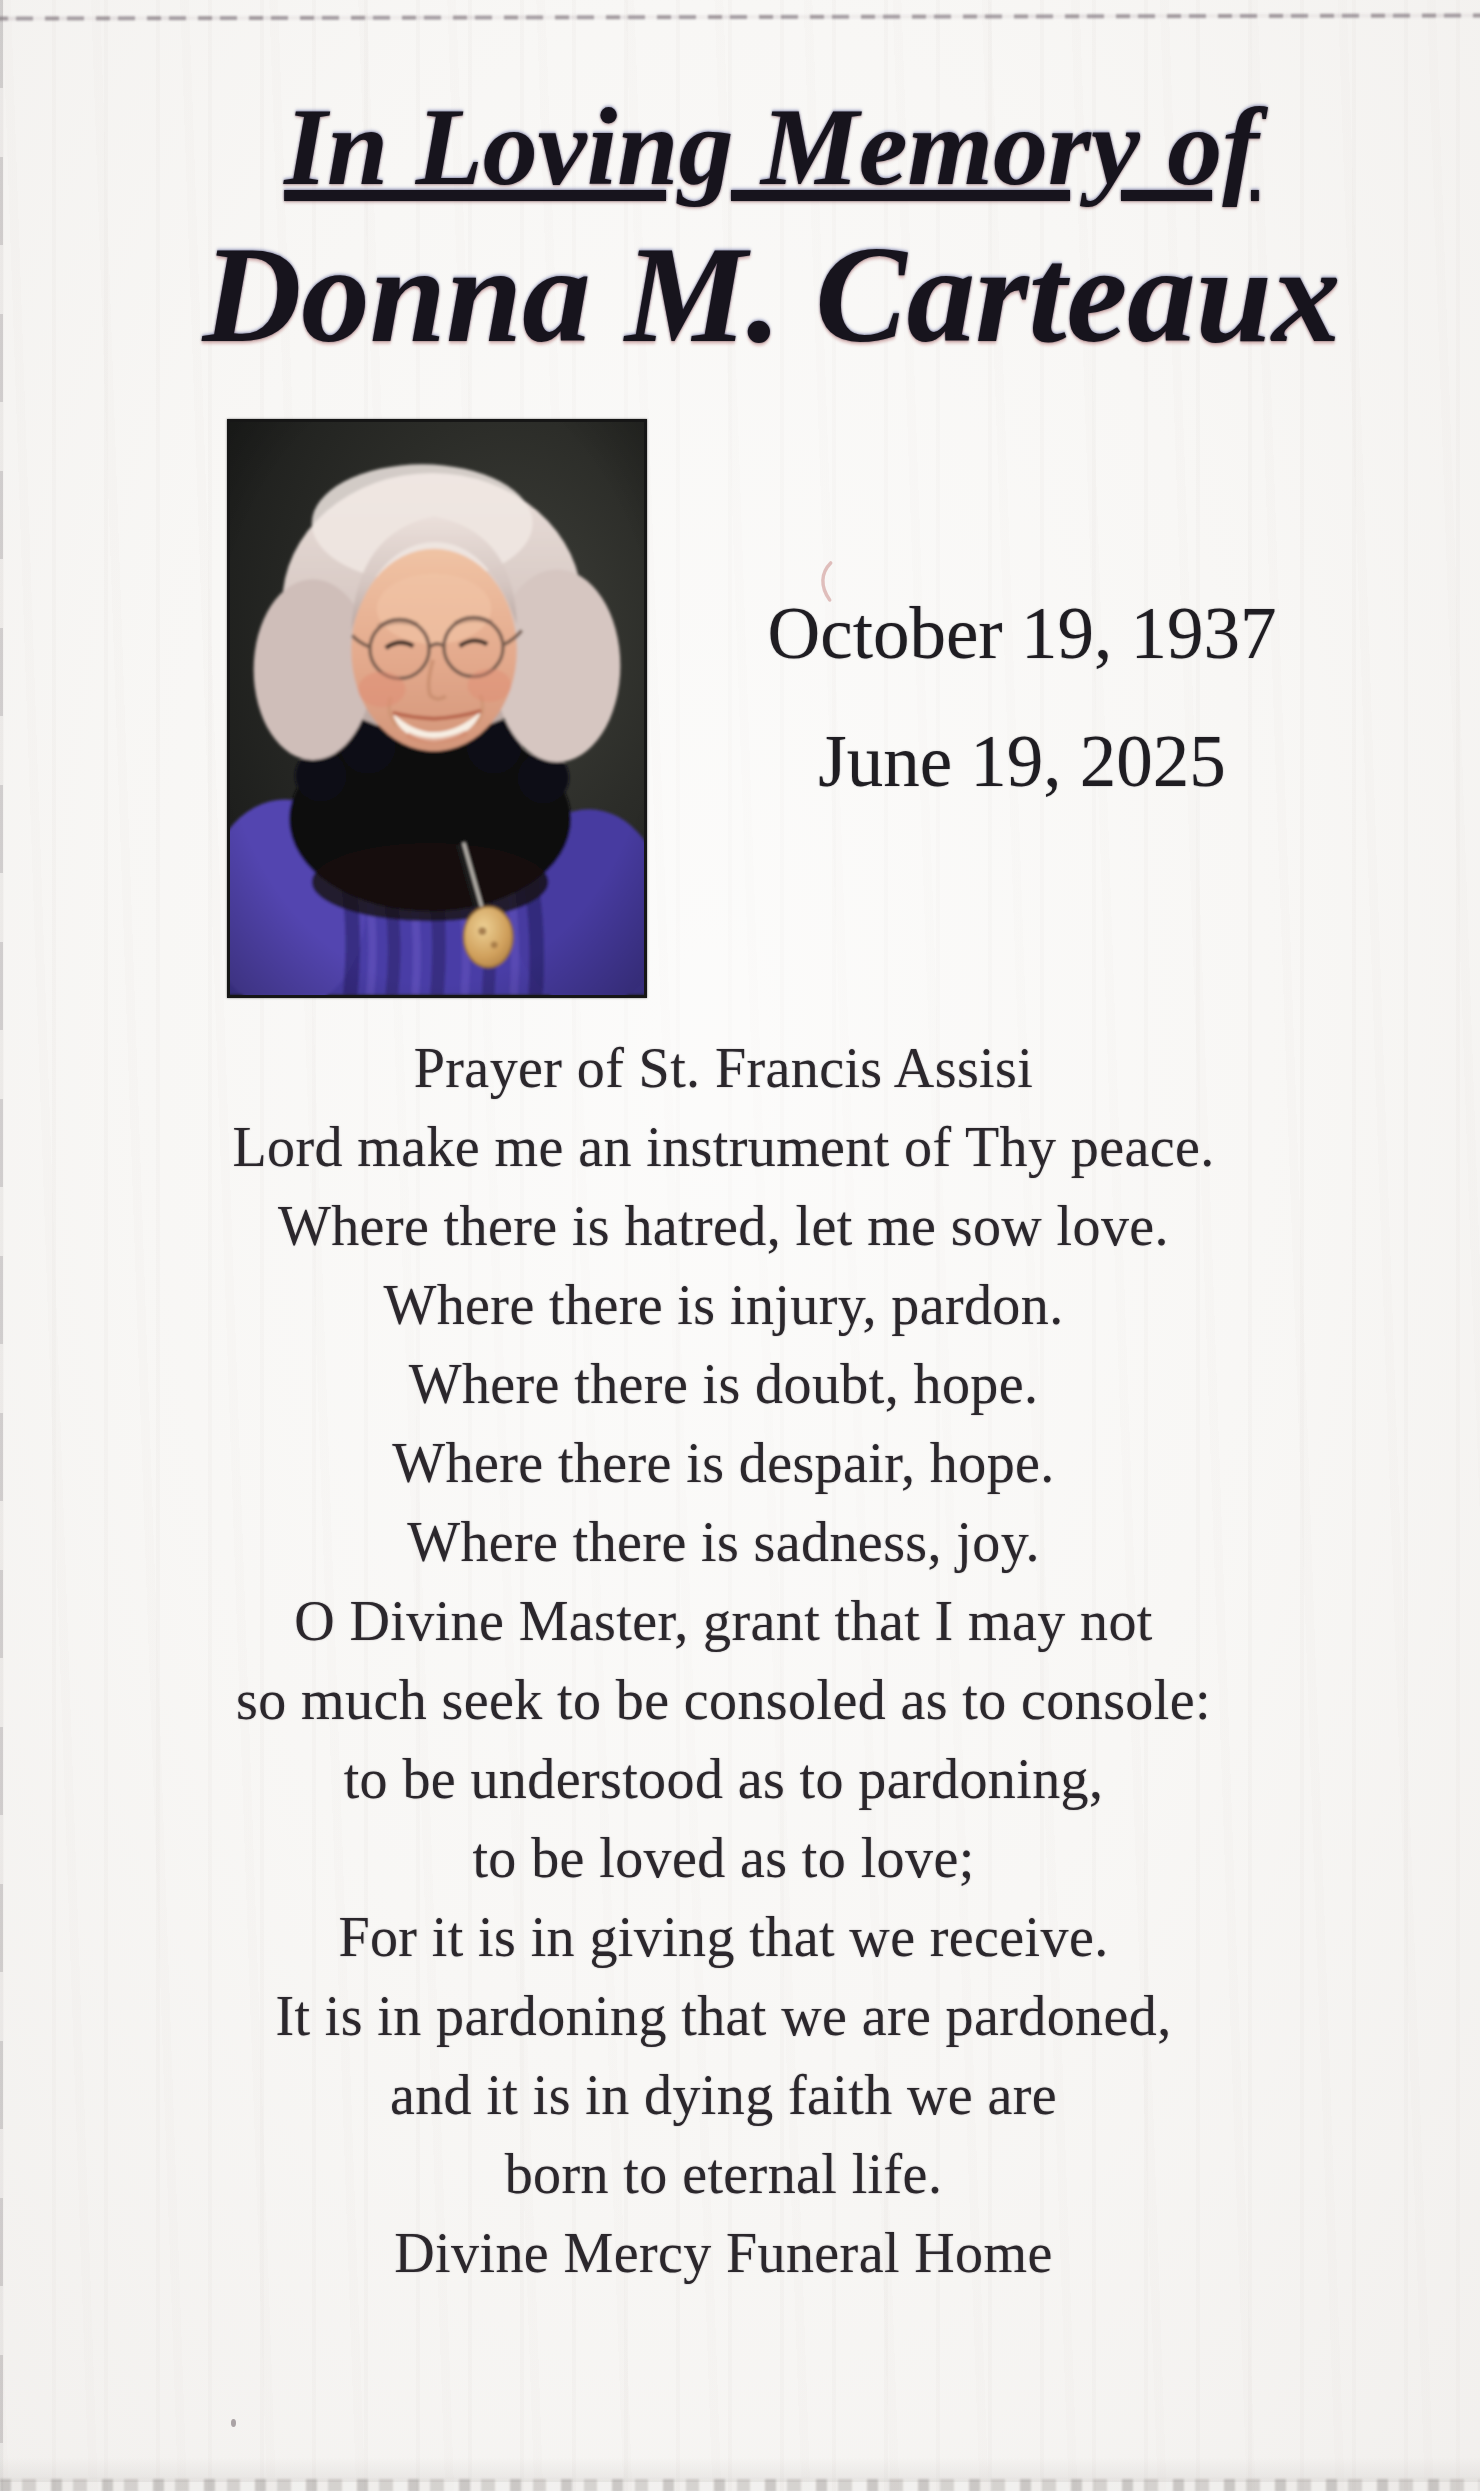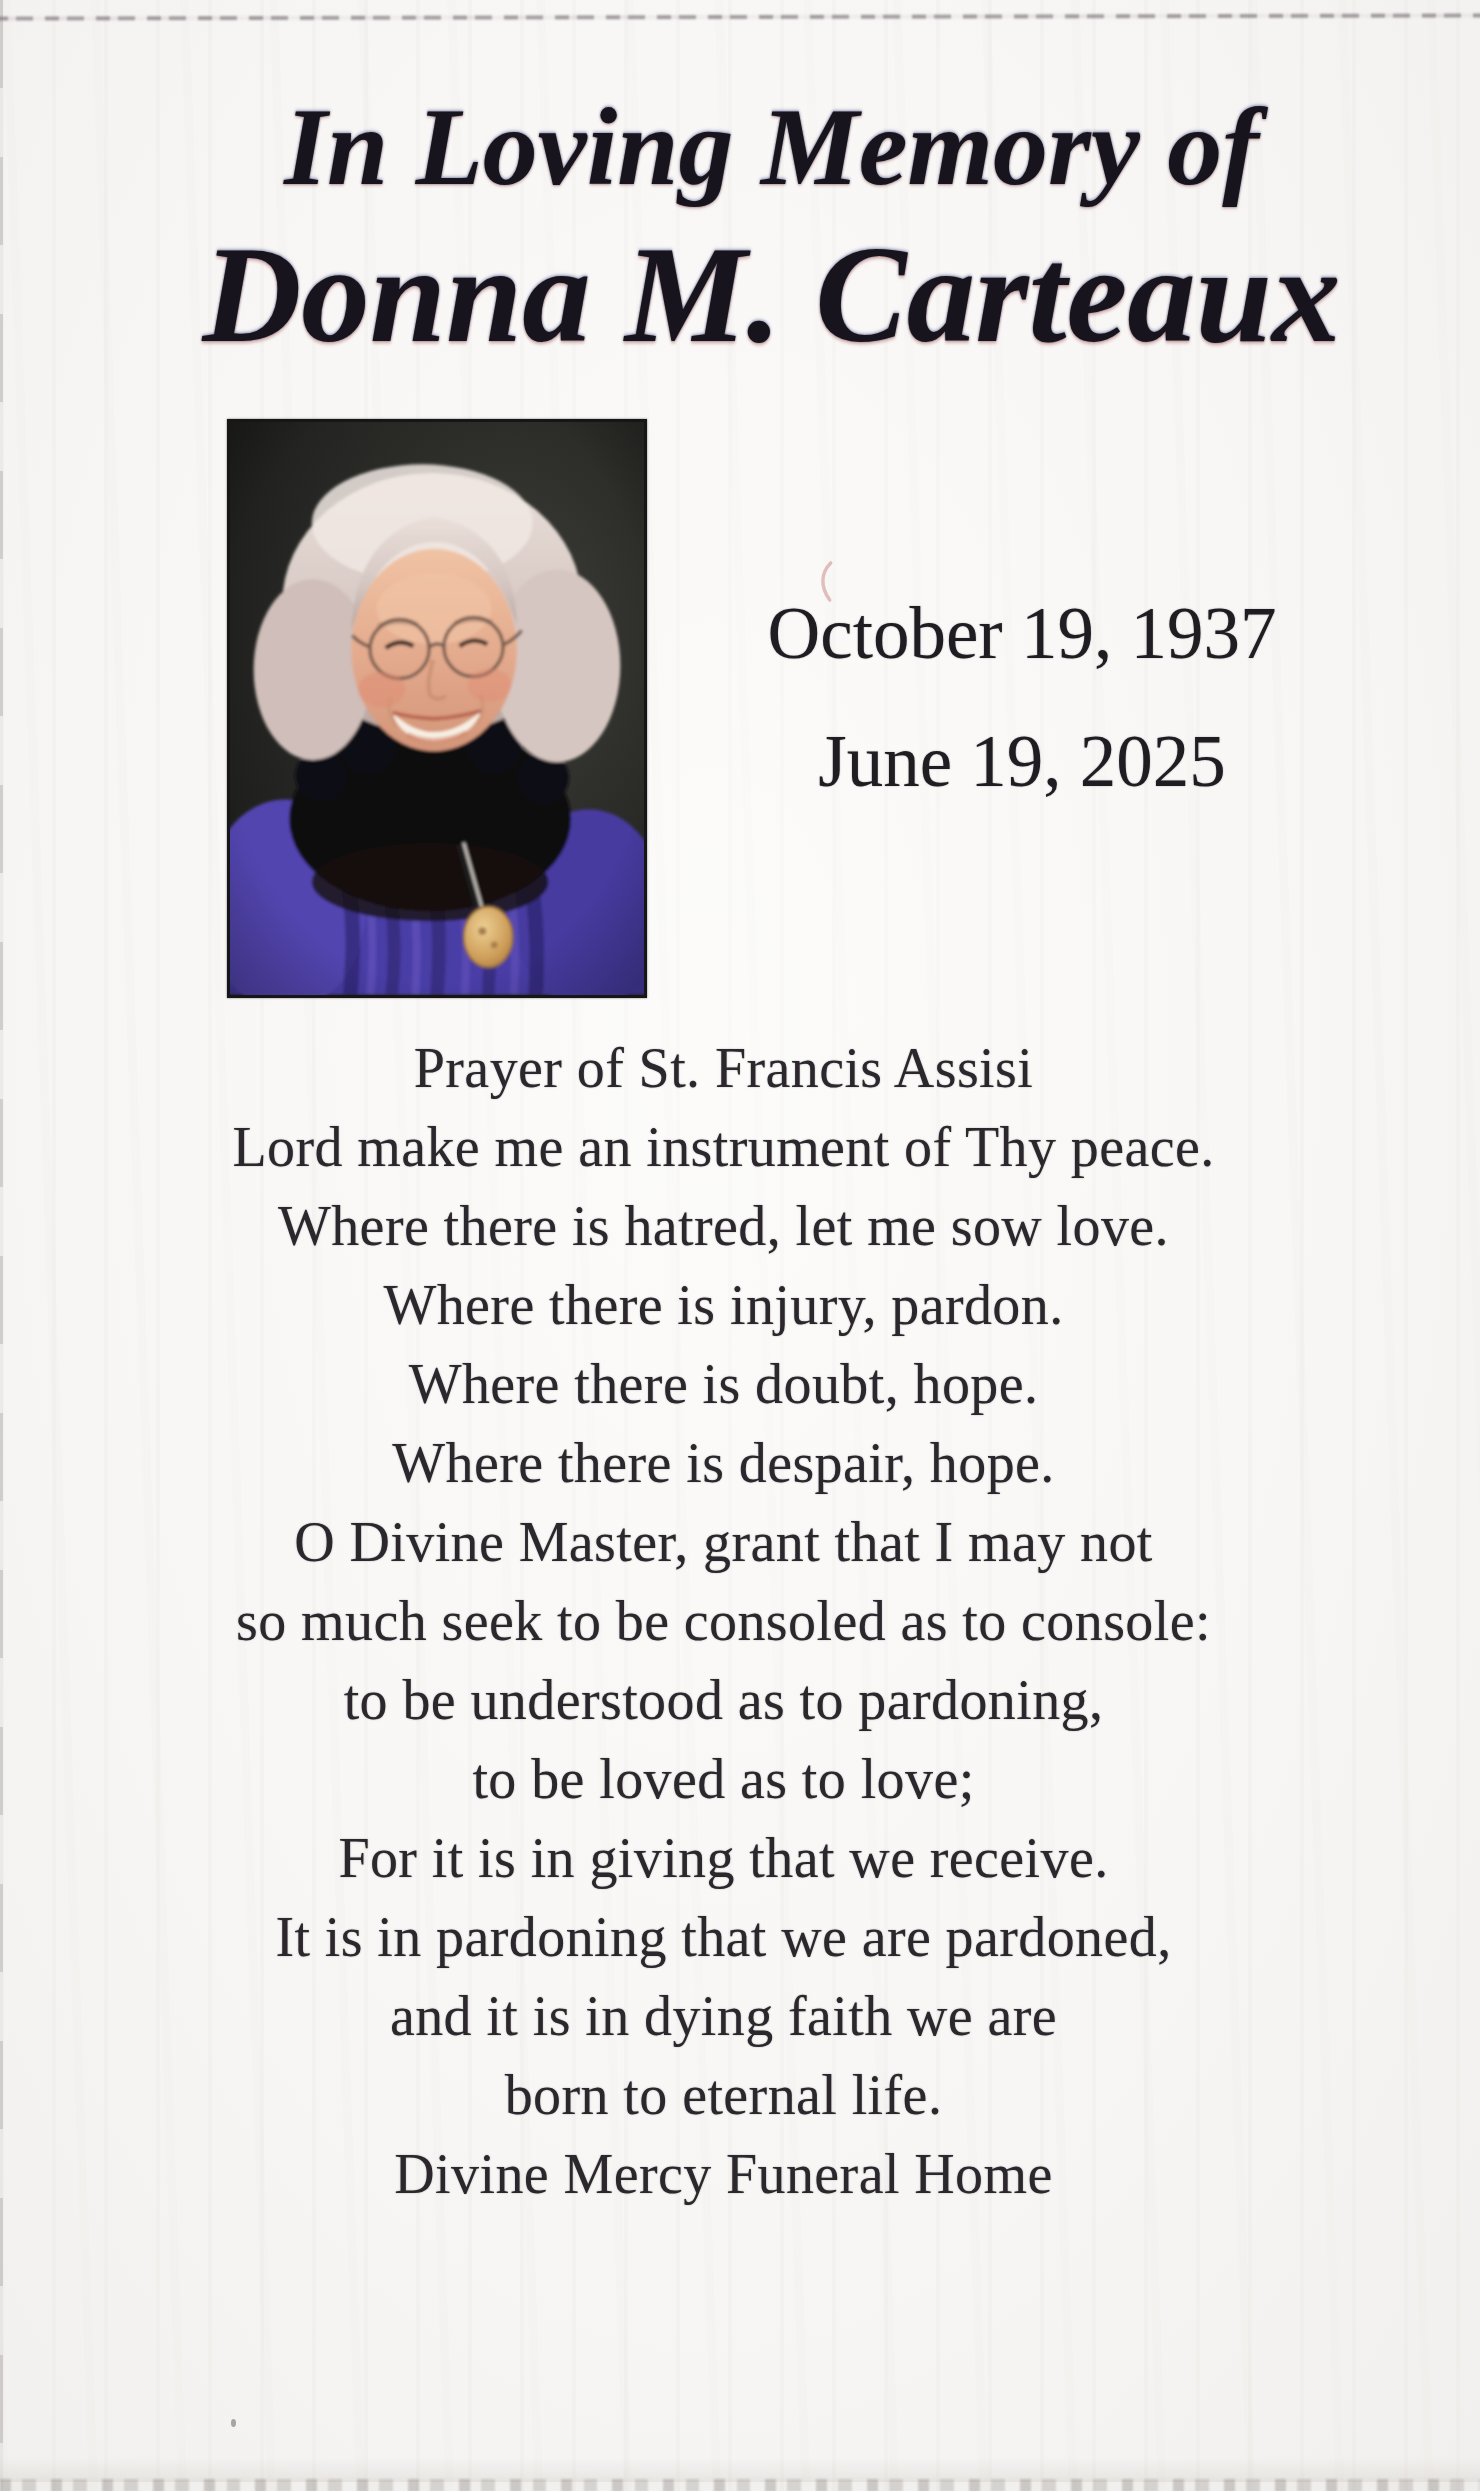--- a/index.html
+++ b/index.html
@@ -59,20 +59,21 @@
     position: absolute; left: 63px; top: 0; width: 1417px;
     text-align: center;
     font-style: italic;
     font-weight: 600;
     color: var(--title-ink, #17141d);
   }
   .title-line1 {
     position: absolute; top: 92px; left: 0; width: 100%;
     font-size: 110px; line-height: 1;
     text-shadow: 0 -2px 2.9px rgba(70,80,160,0.30), 0 2px 2.9px rgba(140,55,60,0.25), 0 0 2px rgba(25,20,30,0.55);
+    text-decoration: underline;
   }
   .title-line2 {
     position: absolute; top: 227px; left: 0; width: 100%;
     font-size: 137px; line-height: 1;
     text-shadow: 0 -2px 2.9px rgba(70,80,160,0.30), 0 2.5px 2.9px rgba(150,50,55,0.28), 0 0 2px rgba(25,20,30,0.6);
   }
 
   
   .portrait-frame {
     position: absolute; left: 227px; top: 419px; width: 420px; height: 579px;
@@ -240,20 +241,21 @@
     <div class="date-death">June 19, 2025</div>
   </div>
 
   <div class="prayer">
     <div>Prayer of St. Francis Assisi</div>
     <div>Lord make me an instrument of Thy peace.</div>
     <div>Where there is hatred, let me sow love.</div>
     <div>Where there is injury, pardon.</div>
     <div>Where there is doubt, hope.</div>
     <div>Where there is despair, hope.</div>
+    <div>Where there is sadness, joy.</div>
     <div>O Divine Master, grant that I may not</div>
     <div>so much seek to be consoled as to console:</div>
     <div>to be understood as to pardoning,</div>
     <div>to be loved as to love;</div>
     <div>For it is in giving that we receive.</div>
     <div>It is in pardoning that we are pardoned,</div>
     <div>and it is in dying faith we are</div>
     <div>born to eternal life.</div>
     <div>Divine Mercy Funeral Home</div>
   </div>

